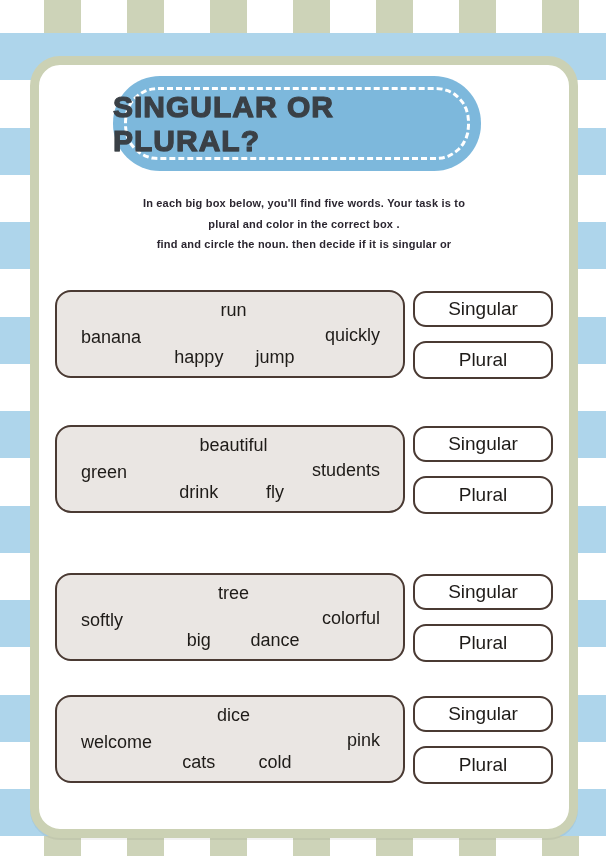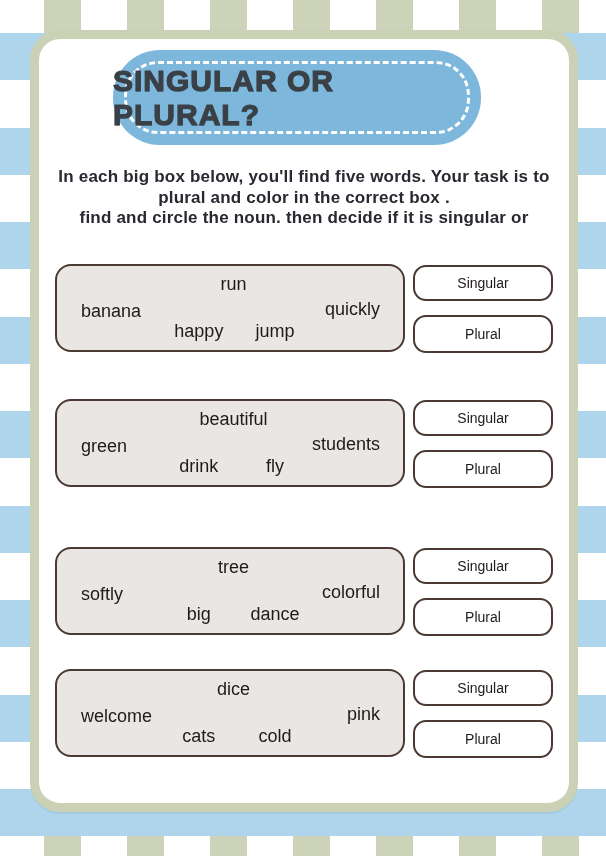--- a/index.html
+++ b/index.html
@@ -19,21 +19,21 @@
   .stripes-v.top{top:0;height:33px;}
   .stripes-v.bottom{top:836px;height:20px;}
   .stripes-h{
     position:absolute;left:0;top:33px;width:606px;height:803px;
     background:repeating-linear-gradient(180deg,
       var(--stripe_blue,#aed5eb) 0 47px,
       transparent 47px 94.5px);
   }
   
   .card{
-    position:absolute;left:30px;top:30px;width:548px;height:782px;
+    position:absolute;left:30px;top:56px;width:548px;height:782px;
     box-sizing:border-box;
     background:#ffffff;
     border:9px solid var(--card_border,#cbd1b4);
     border-radius:30px;
     box-shadow:0 2px 0 rgba(0,0,0,0.05);
   }
   
   .banner{
     position:absolute;left:74px;top:11px;width:368px;height:95px;
     background:var(--banner_blue,#7db8dc);
@@ -50,21 +50,21 @@
     margin:0;position:relative;
     font-size:30px;font-weight:bold;letter-spacing:1px;
     color:var(--banner_text,#3a4046);
     -webkit-text-stroke:1.2px var(--banner_text,#3a4046);
     text-shadow:0 1px 0 rgba(0,0,0,0.25);
   }
   
   .instructions{
     position:absolute;left:0;right:0;top:128px;
     text-align:center;
-    font-size:17px;line-height:20.5px;font-weight:bold;
+    font-size:11px;line-height:20.5px;font-weight:bold;
     color:var(--instruction_text,#2b2630);
     letter-spacing:0.2px;
   }
   
   .row{position:absolute;left:0;width:530px;height:108px;}
   .row.r0{top:225px;} .row.r1{top:360px;} .row.r2{top:495px;margin-top:13px;} .row.r3{top:630px;text-decoration:underline;}
   .word-box{
     position:absolute;left:16px;top:0;width:350px;height:88px;
     box-sizing:border-box;
     background:var(--box_fill,#eae6e3);
@@ -80,21 +80,21 @@
   .word.right{right:23px;top:33px;}
   .word.bleft{left:41%;top:55px;transform:translateX(-50%);}
   .word.bright{left:63%;top:55px;transform:translateX(-50%);}
   .answer-btn{
     position:absolute;left:374px;width:140px;
     box-sizing:border-box;
     background:#ffffff;
     border:2.5px solid var(--box_border,#4a3a33);
     border-radius:13px;
     display:flex;align-items:center;justify-content:center;
-    font-size:14px;color:var(--word_text,#1e1b18);
+    font-size:19px;color:var(--word_text,#1e1b18);
     cursor:pointer;
   }
   .answer-btn.singular{top:1px;height:36px;}
   .answer-btn.plural{top:51px;height:38px;}
 </style>
 </head>
 <body style="--stripe_blue: #aed5eb; --stripe_green: #cdd3b8; --card_border: #cbd1b4; --banner_blue: #7db8dc; --banner_text: #3a4046; --instruction_text: #2b2630; --box_fill: #eae6e3; --box_border: #4a3a33; --word_text: #1e1b18;">
 
 <div class="stripes-v top"></div>
 <div class="stripes-h"></div>

